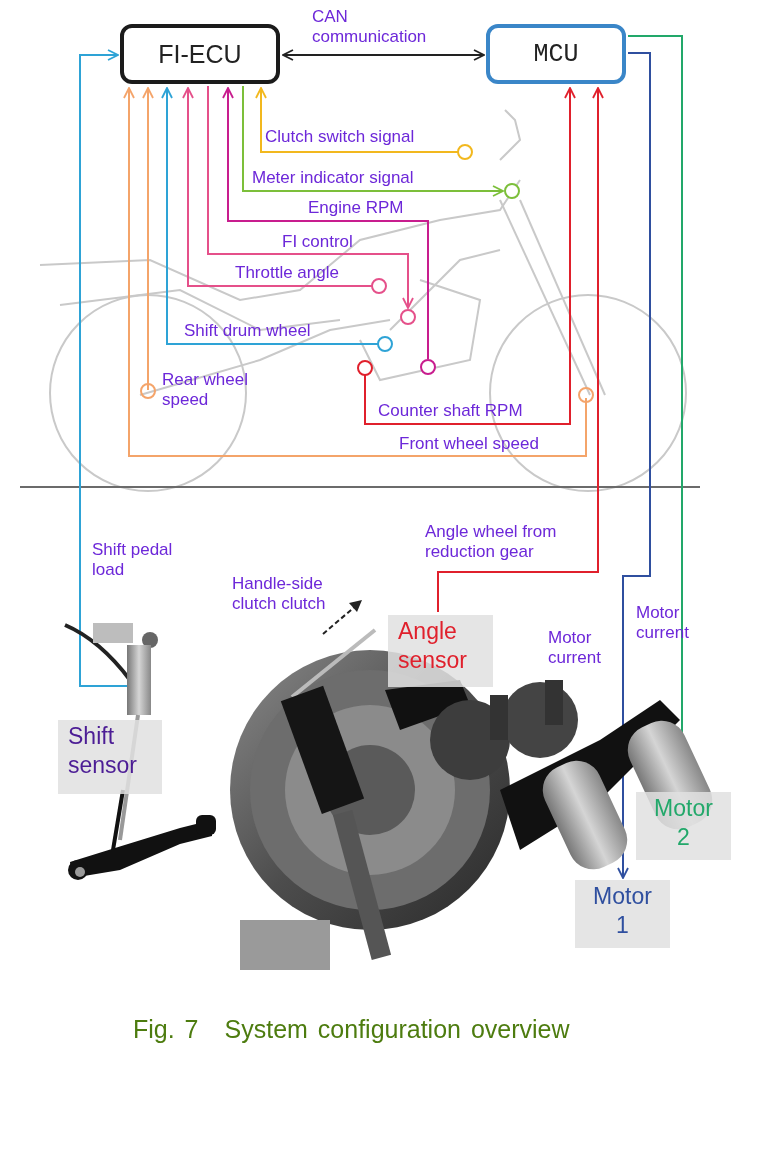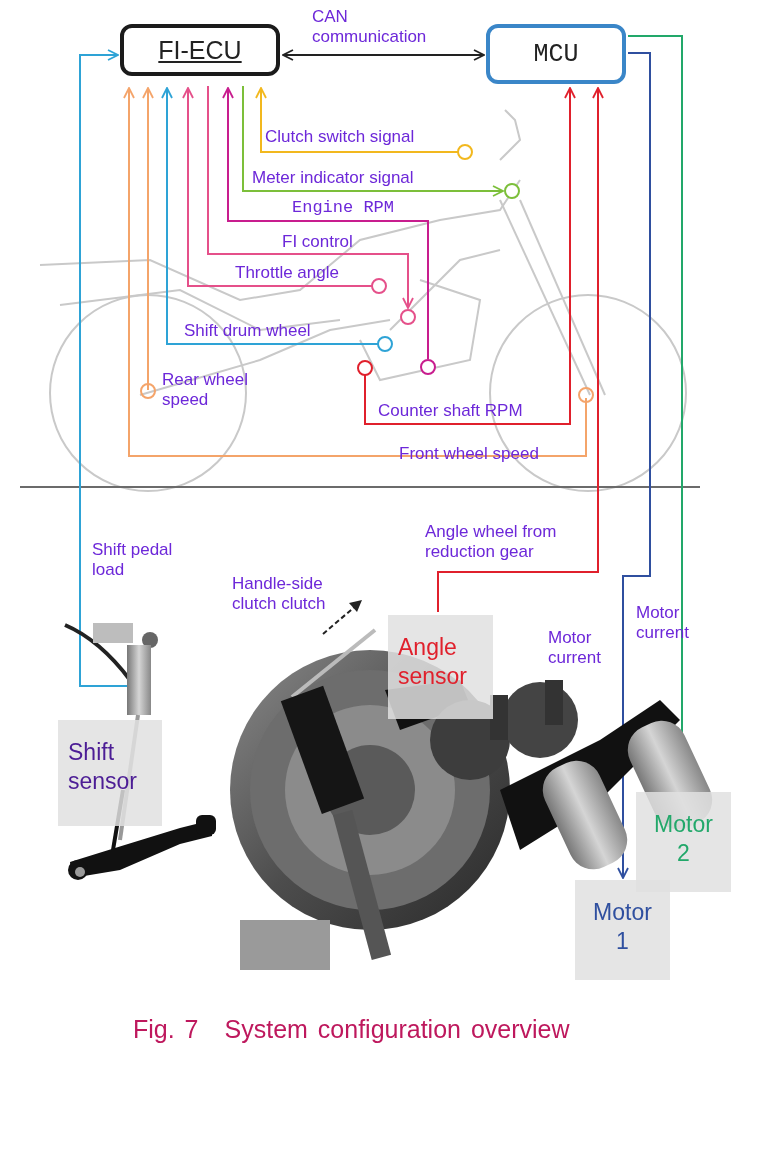--- a/index.html
+++ b/index.html
@@ -1,24 +1,24 @@
 <!DOCTYPE html>
 <html><head>
 <meta charset="utf-8">
 <style>
   html, body { margin: 0; padding: 0; background: #ffffff; }
   body { width: 771px; height: 1150px; position: relative; overflow: hidden;
          font-family: "Liberation Sans", sans-serif; color: #222; }
   #diagram { position: absolute; left: 0; top: 0; width: 771px; height: 1150px; }
   .lbl { position: absolute; font-size: 17px; line-height: 20px; color: #6d28d9; white-space: nowrap; }
   .box { position: absolute; border-radius: 12px; background: #fff; display: flex; align-items: center; justify-content: center; font-size: 25px; color: #222; }
-  #fi-ecu { left: 120px; top: 24px; width: 160px; height: 52px; border: 4px solid #1b1b1b; box-sizing: border-box; text-decoration: underline; }
+  #fi-ecu { left: 120px; top: 24px; width: 160px; height: 60px; border: 4px solid #1b1b1b; box-sizing: border-box; }
   #mcu { left: 486px; top: 24px; width: 140px; height: 60px; border: 4px solid #3a86c8; box-sizing: border-box; font-family: Liberation Mono, monospace; }
-  .tag { position: absolute; background: rgba(225,225,225,0.85); font-size: 23px; line-height: 29px; padding: 18px 10px; }
-  .caption { position: absolute; left: 133px; top: 1015px; font-size: 25px; color: #be185d; word-spacing: 3px; }
+  .tag { position: absolute; background: rgba(225,225,225,0.85); font-size: 23px; line-height: 29px; padding: 2px 10px; }
+  .caption { position: absolute; left: 133px; top: 1015px; font-size: 25px; color: #4d7c0f; word-spacing: 3px; }
   .caption .sp { display: inline-block; width: 26px; }
 </style>
 </head>
 <body>
 
 <svg id="diagram" viewBox="0 0 771 1150" xmlns="http://www.w3.org/2000/svg">
   <defs>
     <marker id="arr-open" viewBox="0 0 12 12" refX="11" refY="6" markerWidth="12" markerHeight="12" orient="auto-start-reverse" markerUnits="userSpaceOnUse">
       <path d="M1,1 L11,6 L1,11" fill="none" stroke="context-stroke" stroke-width="1.8"></path>
     </marker>
@@ -130,30 +130,30 @@
   <span>MCU</span>
 </div>
 
 <div class="lbl" style="left:312px; top:7px;">
   <div>CAN</div>
   <div>communication</div>
 </div>
 
 <div class="lbl" style="left:265px; top:127px;">Clutch switch signal</div>
 <div class="lbl" style="left:252px; top:168px;">Meter indicator signal</div>
-<div class="lbl" style="left:292px; top:198px;font-family:Liberation Mono, monospace;">Engine RPM</div>
+<div class="lbl" style="left:308px; top:198px;">Engine RPM</div>
 <div class="lbl" style="left:282px; top:232px;">FI control</div>
 <div class="lbl" style="left:235px; top:263px;">Throttle angle</div>
 <div class="lbl" style="left:184px; top:321px;">Shift drum wheel</div>
 <div class="lbl" style="left:162px; top:370px;">
   <div>Rear wheel</div>
   <div>speed</div>
 </div>
 <div class="lbl" style="left:378px; top:401px;text-align:right;">Counter shaft RPM</div>
-<div class="lbl" style="left:399px; top:444px;">Front wheel speed</div>
+<div class="lbl" style="left:399px; top:434px;">Front wheel speed</div>
 
 <div class="lbl" style="left:92px; top:540px;">
   <div>Shift pedal</div>
   <div>load</div>
 </div>
 <div class="lbl" style="left:425px; top:522px;">
   <div>Angle wheel from</div>
   <div>reduction gear</div>
 </div>
 <div class="lbl" style="left:232px; top:574px;">

